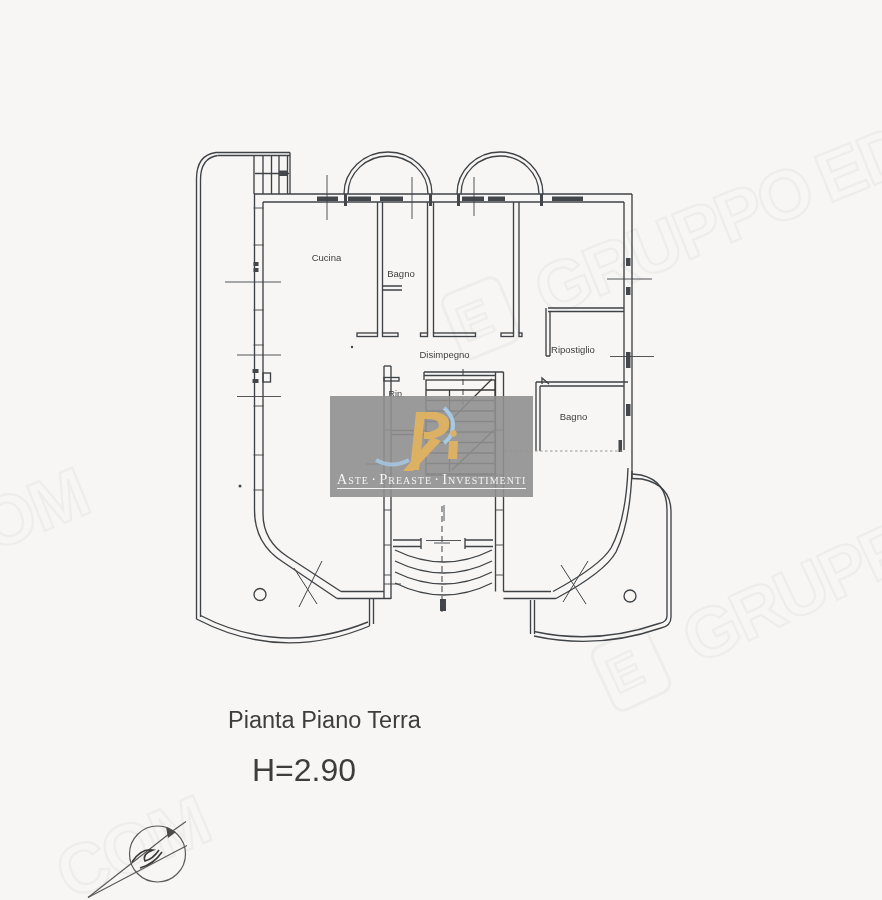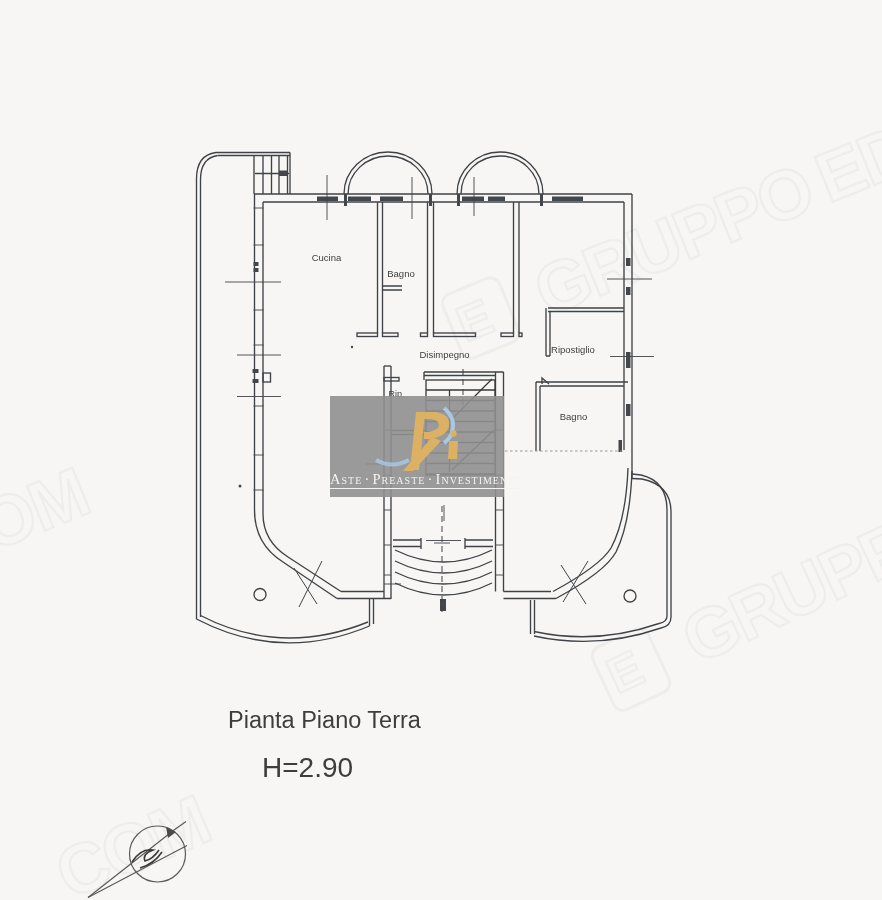--- a/index.html
+++ b/index.html
@@ -7,21 +7,21 @@
      font-family:"Liberation Sans", sans-serif;}
 .wm{position:absolute;display:flex;align-items:center;white-space:nowrap;
     color:transparent;-webkit-text-stroke:2.2px #ededec;
     font-family:"Liberation Sans",sans-serif;font-weight:bold;font-size:70px;
     letter-spacing:-2px;transform-origin:0 50%;}
 .wmicon{display:inline-block;width:58px;height:66px;border:3px solid #ededec;
     border-radius:12px;margin-right:30px;position:relative;flex:0 0 auto;}
 .wmicon span{position:absolute;left:6px;top:4px;font-size:50px;letter-spacing:0;
     -webkit-text-stroke:2.2px #ededec;color:transparent;font-weight:bold;}
 #plan{position:absolute;left:0;top:0;z-index:2;}
-#logobox{position:absolute;left:330px;top:396px;width:174px;height:101px;
+#logobox{position:absolute;left:330px;top:396px;width:203px;height:101px;
     background:rgba(144,144,144,0.9);z-index:3;}
 #logotext{position:absolute;left:0;right:0;top:75px;text-align:center;
     font-family:"Liberation Serif",serif;font-variant:small-caps;white-space:nowrap;
     font-size:14.5px;letter-spacing:1px;color:#f3f3f1;}
 #logotext u{text-decoration:none;border-bottom:1.5px solid #f3f3f1;padding-bottom:1px;}
 .cap{text-align:left;position:absolute;color:#3d3d3d;z-index:4;
      font-family:"Liberation Sans",sans-serif;}
 </style>
 </head>
 <body>
@@ -217,13 +217,13 @@
       <path d="M95,16 l11,0 q15,3 13,14 q-2,10 -19,13 l-6,0 0,-7 4,0 q10,-2 11,-6 q1,-6 -9,-7 l-7,0 z"></path>
       <polygon points="102,41 111,45 83,75 73,75"></polygon>
       <polygon points="119,45 128,45 127,63 118,63"></polygon>
       <circle cx="123.5" cy="37.5" r="3.2"></circle>
     </g>
   </svg>
   <div id="logotext"><u>Aste · Preaste · Investimenti</u></div>
 </div>
 
 <div class="cap" style="left:228px;top:707px;width:320px;font-size:23.5px;white-space:nowrap;">Pianta Piano Terra</div>
-<div class="cap" style="left:262px;top:752px;width:320px;font-size:28px;white-space:nowrap;">H=2.90</div>
+<div class="cap" style="left:252px;top:752px;width:320px;font-size:32px;white-space:nowrap;">H=2.90</div>
 
 </body></html>

